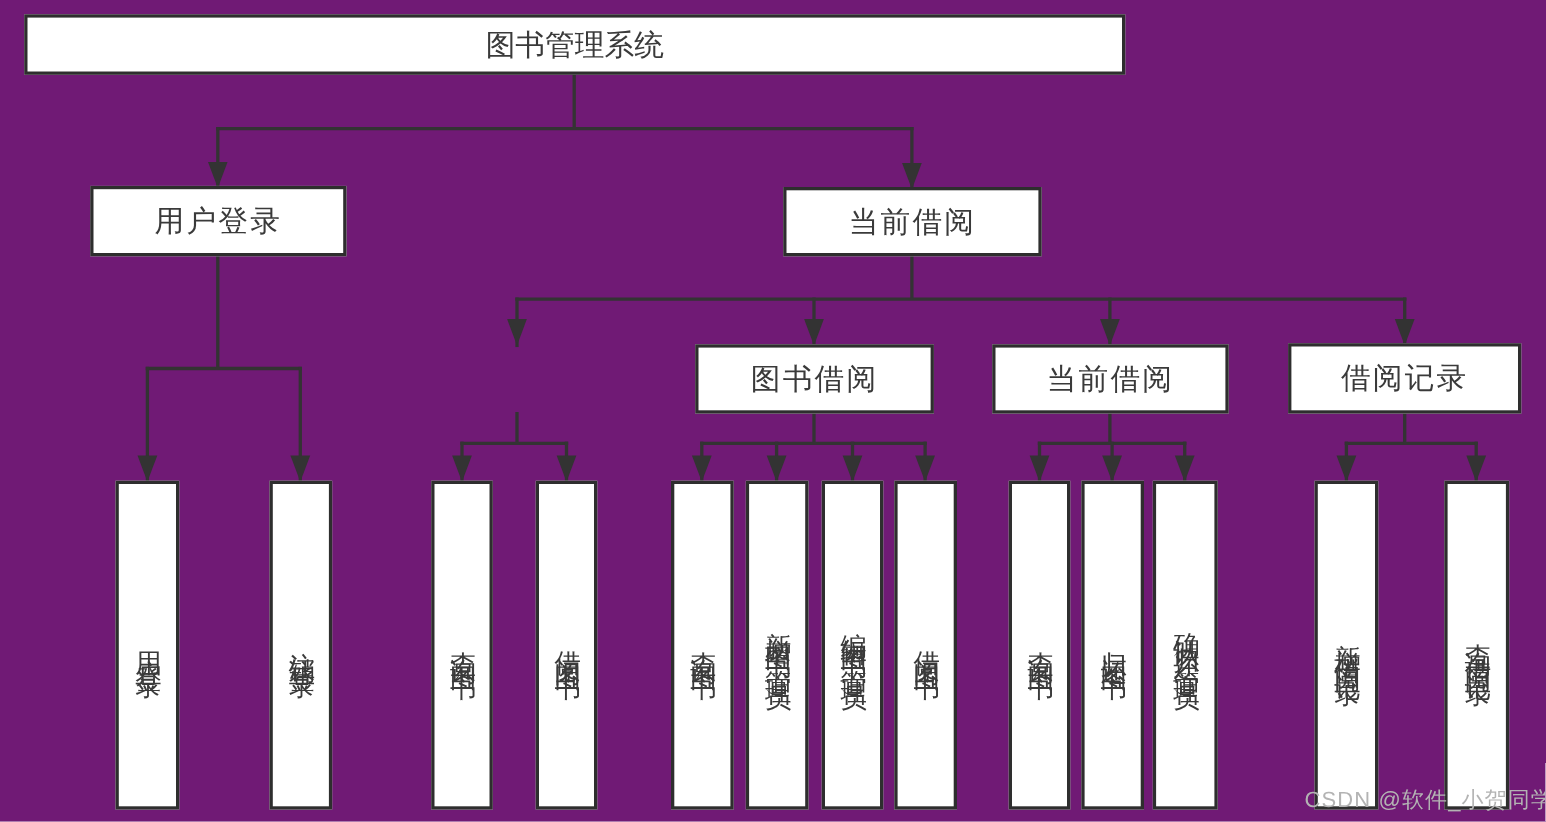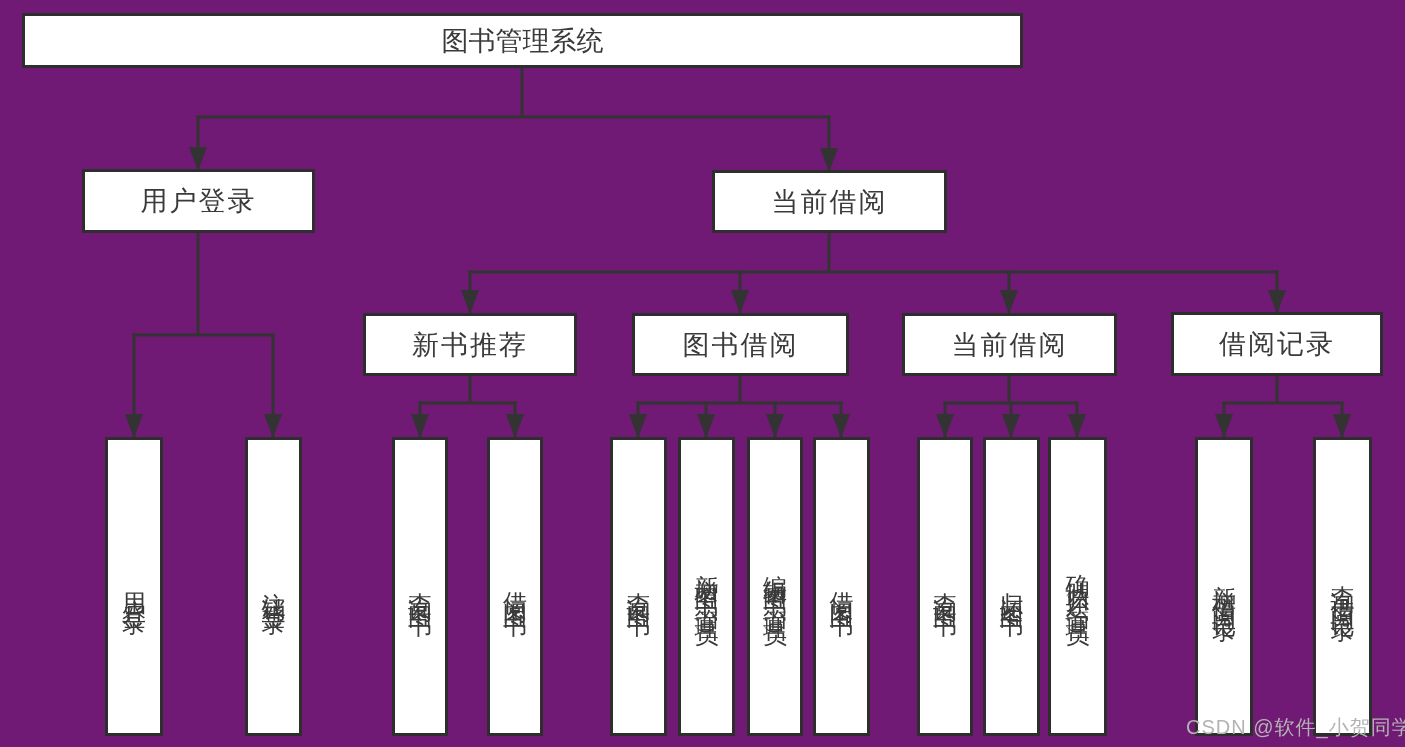--- a/index.html
+++ b/index.html
@@ -119,21 +119,20 @@
       <line x1="1224" y1="403" x2="1224" y2="438" marker-end="url(#arrow)"></line>
       <line x1="1342" y1="403" x2="1342" y2="438" marker-end="url(#arrow)"></line>
     </g>
   </svg>
 
   <div class="node root-node">图书管理系统</div>
 
   <div class="node h-node" style="left:82px; top:169px; width:233px; height:64px;">用户登录</div>
   <div class="node h-node" style="left:712px; top:170px; width:235px; height:63px;">当前借阅</div>
 
-  <div class="node h-node" style="left:363px; top:313px; width:214px; height:63px;">新书推荐</div>
   <div class="node h-node" style="left:632px; top:313px; width:217px; height:63px;">图书借阅</div>
   <div class="node h-node" style="left:1171px; top:312px; width:212px; height:64px;">借阅记录</div>
   <div class="node h-node" style="left:902px; top:313px; width:215px; height:63px;">当前借阅</div>
 
   <div class="node leaf" style="left:105px; width:58px;">用户登录</div>
   <div class="node leaf" style="left:245px; width:57px;">注销登录</div>
 
   <div class="node leaf" style="left:392px; width:56px;">查询图书</div>
   <div class="node leaf" style="left:487px; width:56px;">借阅图书</div>
 

